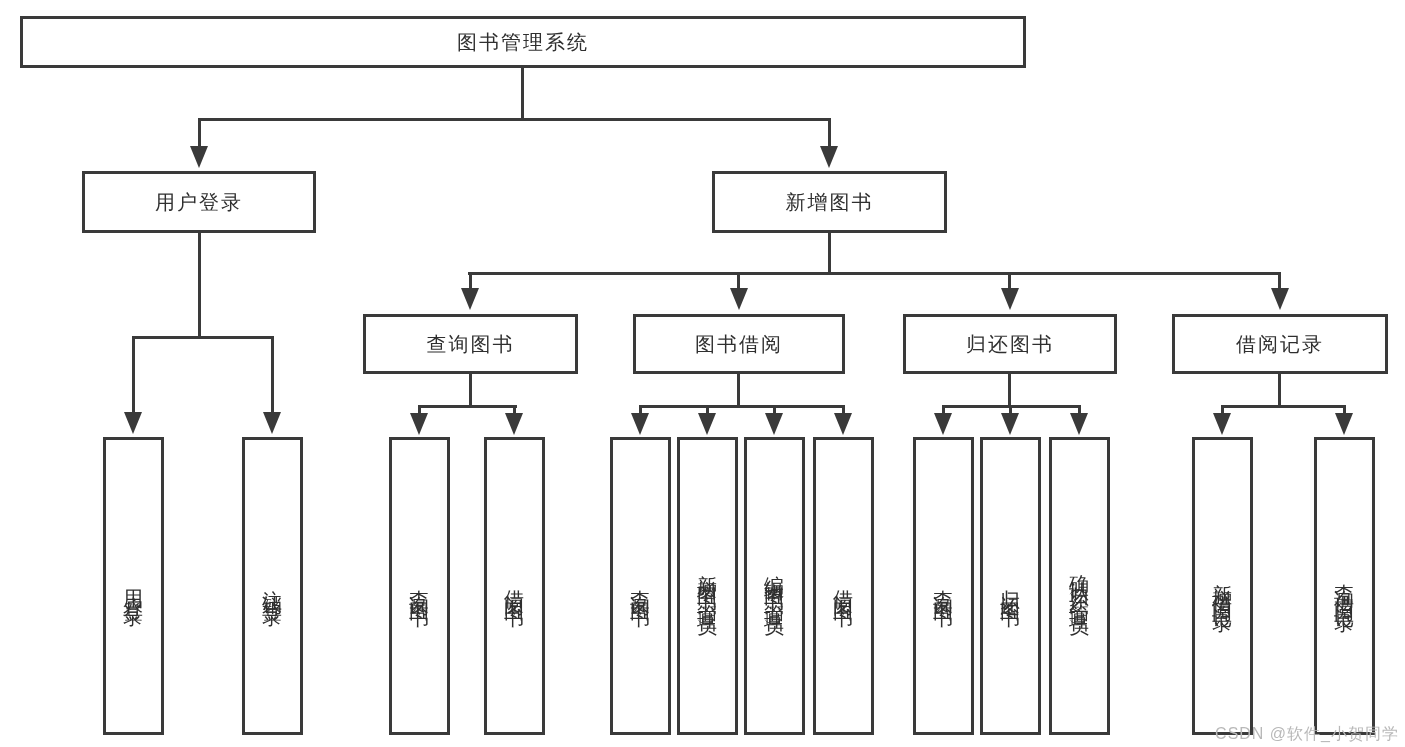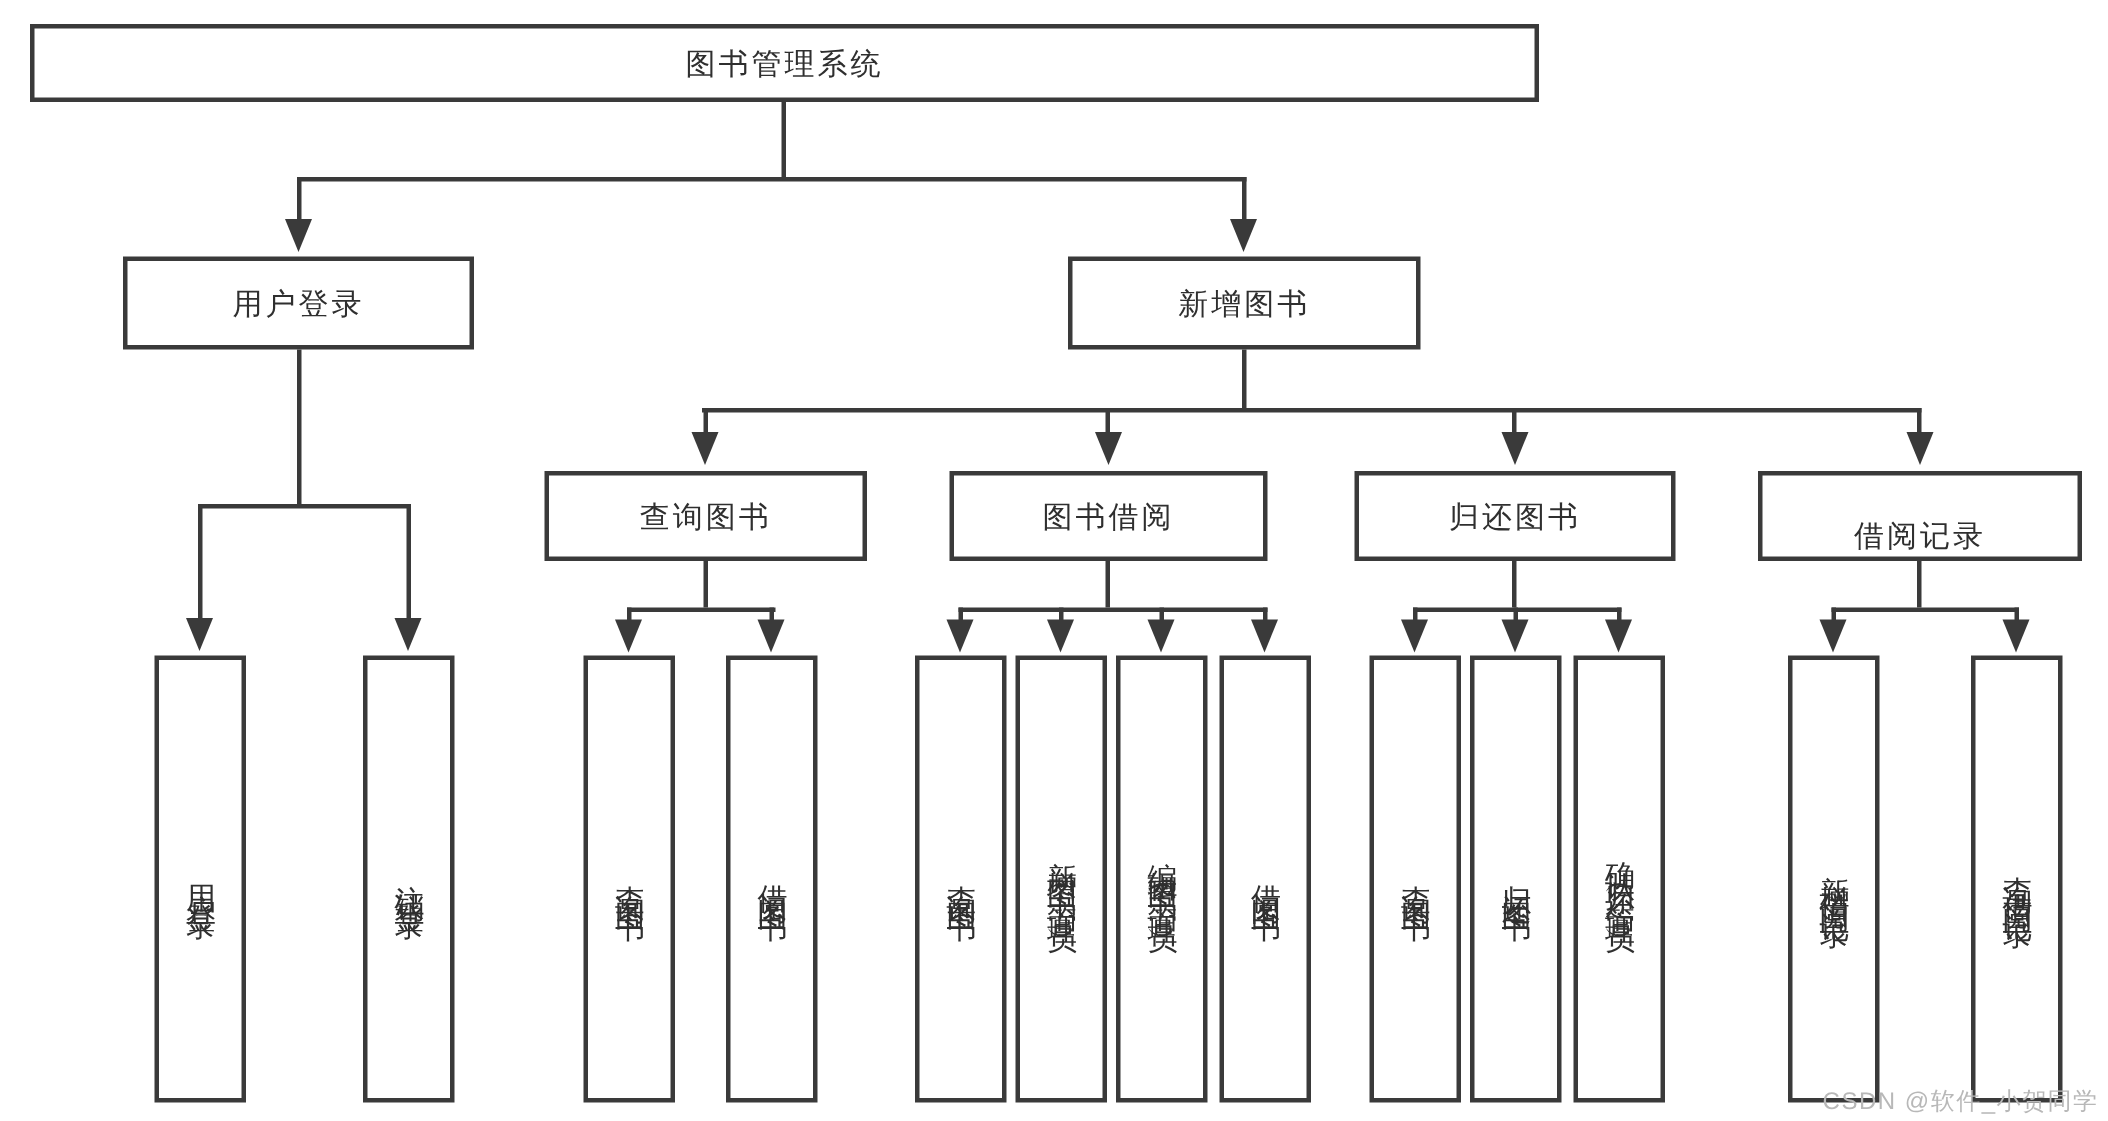--- a/index.html
+++ b/index.html
@@ -108,21 +108,21 @@
 
   <div class="box" style="left:363px;top:314px;width:215px;height:60px;">
     <span class="hlabel">查询图书</span>
   </div>
   <div class="box" style="left:633px;top:314px;width:212px;height:60px;">
     <span class="hlabel">图书借阅</span>
   </div>
   <div class="box" style="left:903px;top:314px;width:214px;height:60px;">
     <span class="hlabel">归还图书</span>
   </div>
-  <div class="box" style="left:1172px;top:314px;width:216px;height:60px;align-items:flex-end;">
+  <div class="box" style="left:1172px;top:314px;width:216px;height:60px;">
     <span class="hlabel">借阅记录</span>
   </div>
 
   <div class="vline" style="left:469px;top:374px;height:31px;"></div>
   <div class="hline" style="left:418px;top:405px;width:99px;"></div>
   <div class="vline" style="left:418px;top:405px;height:10px;"></div>
   <div class="arrow" style="left:410px;top:413px;"></div>
   <div class="vline" style="left:513px;top:405px;height:10px;"></div>
   <div class="arrow" style="left:505px;top:413px;"></div>
 

